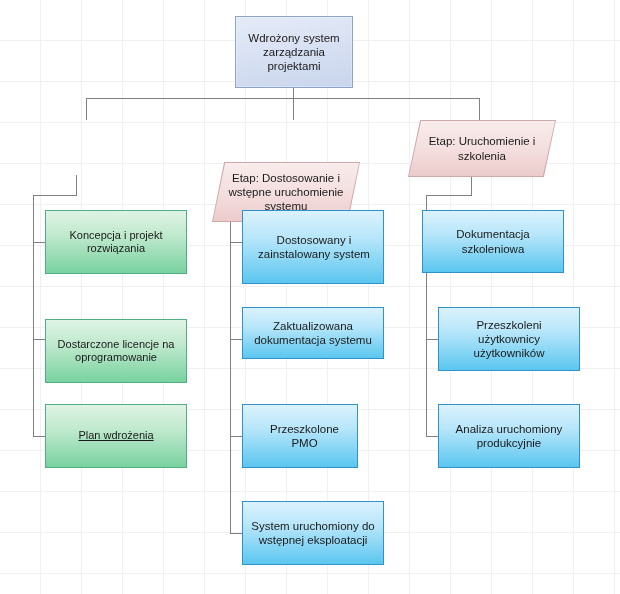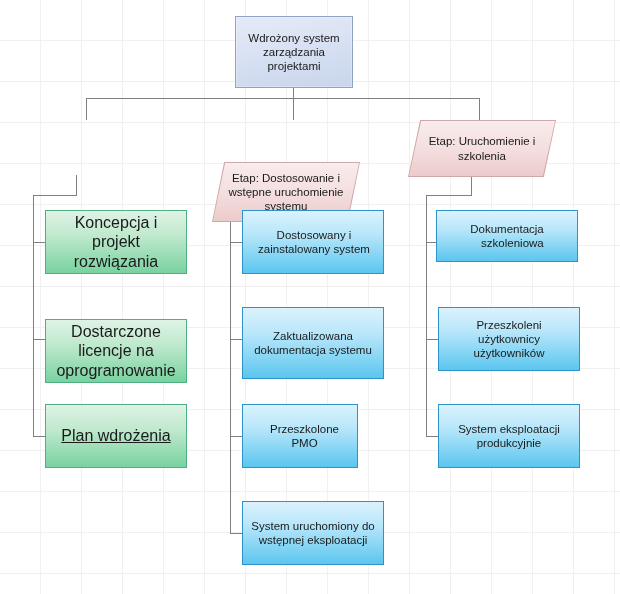--- a/index.html
+++ b/index.html
@@ -81,21 +81,21 @@
     line-height: 1.22;
     white-space: pre-line;
     padding: 0 14px;
     box-sizing: border-box;
   }
 
   
   .node.green {
     background: linear-gradient(180deg, #dff3e5 0%, #bfe9cd 40%, #79d2a0 100%);
     border: 1px solid #4fae82;
-    font-size: 16px;
+    font-size: 11px;
   }
 
   
   .node.blue {
     background: linear-gradient(180deg, #dbf2fd 0%, #b7e6fa 38%, #5bc6ef 100%);
     border: 1px solid #2f93c9;
     font-size: 11.5px;
   }
 </style>
 </head>
@@ -151,29 +151,29 @@
     <div class="stage-label">Etap: Uruchomienie i
 szkolenia</div>
   </div>
 
   <div class="node green" style="left:45px; top:210px; width:142px; height:64px;">Koncepcja i projekt
 rozwiązania</div>
   <div class="node green" style="left:45px; top:319px; width:142px; height:64px;">Dostarczone licencje na
 oprogramowanie</div>
   <div class="node green" style="left:45px; top:404px; width:142px; height:64px;text-decoration:underline;">Plan wdrożenia</div>
 
-  <div class="node blue" style="left:242px; top:210px; width:142px; height:64px;padding-left:8px;">Dostosowany i
+  <div class="node blue" style="left:242px; top:210px; width:142px; height:74px;padding-left:8px;">Dostosowany i
 zainstalowany system</div>
-  <div class="node blue" style="left:242px; top:307px; width:142px; height:72px;">Zaktualizowana
+  <div class="node blue" style="left:242px; top:307px; width:142px; height:52px;">Zaktualizowana
 dokumentacja systemu</div>
   <div class="node blue" style="left:242px; top:404px; width:116px; height:64px;padding-left:15px;">Przeszkolone PMO</div>
   <div class="node blue" style="left:242px; top:501px; width:142px; height:64px;">System uruchomiony do
 wstępnej eksploatacji</div>
 
-  <div class="node blue" style="left:436px; top:210px; width:142px; height:52px;text-align:right;">Dokumentacja
+  <div class="node blue" style="left:422px; top:210px; width:142px; height:63px;">Dokumentacja
 szkoleniowa</div>
   <div class="node blue" style="left:438px; top:307px; width:142px; height:64px;">Przeszkoleni
 użytkownicy
 użytkowników</div>
-  <div class="node blue" style="left:438px; top:404px; width:142px; height:64px;">System eksploatacji
+  <div class="node blue" style="left:438px; top:404px; width:142px; height:64px;">Analiza uruchomiony
 produkcyjnie</div>
 
 </div>
 
 </body></html>

